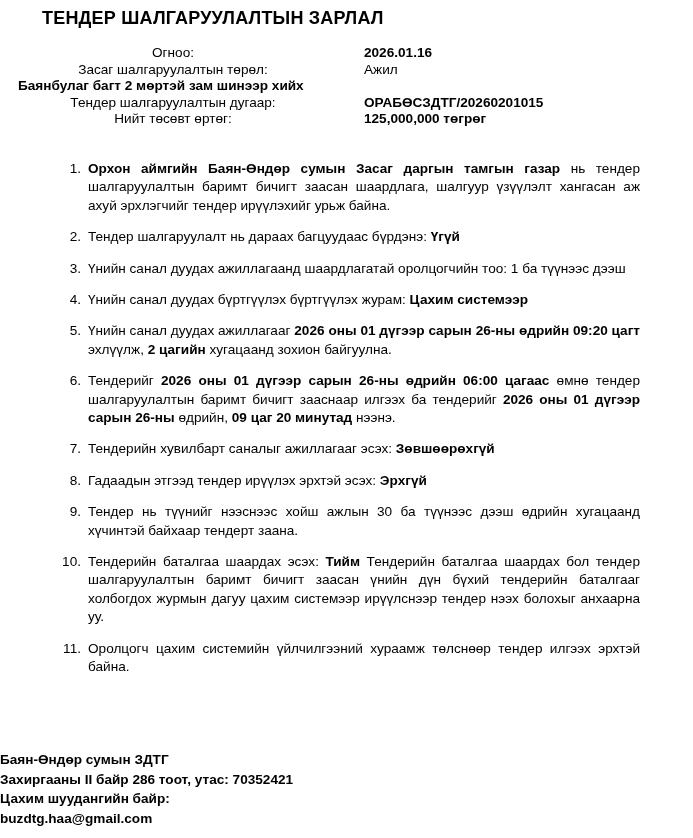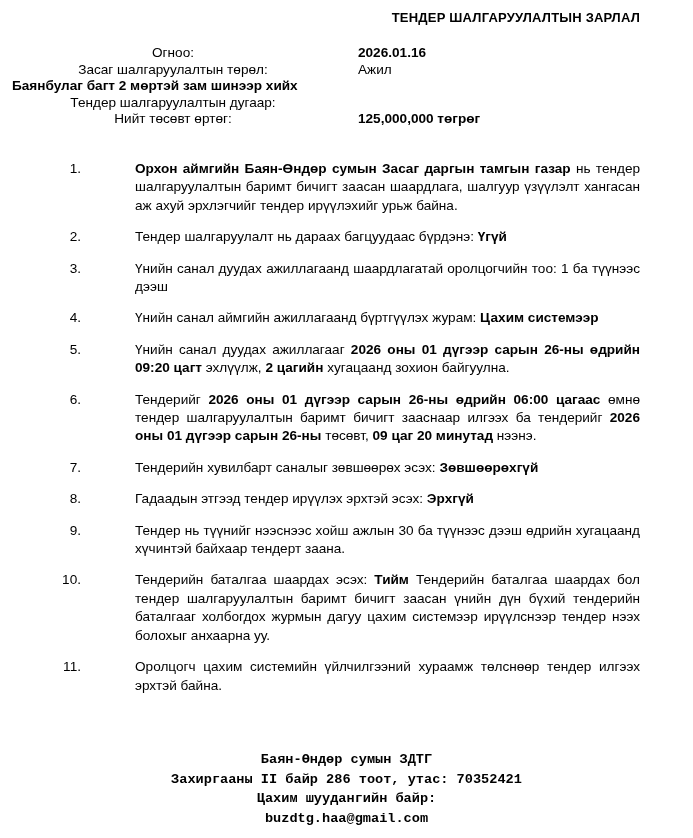--- a/index.html
+++ b/index.html
@@ -14,40 +14,40 @@
     background: #ffffff;
     color: #000000;
     font-family: "Liberation Sans", "DejaVu Sans", sans-serif;
     font-size: 13.6px;
     overflow: hidden;
     box-sizing: border-box;
   }
   .title {
     margin: 0;
     padding: 8px 53px 0 42px;
-    font-size: 13px;
+    font-size: 18px;
     font-weight: bold;
     line-height: 20px;
-    text-align: right;
+    text-align: left;
     letter-spacing: 0.2px;
   }
   .meta {
     margin-top: 17px;
   }
   .meta-row {
     display: flex;
     line-height: 16.6px;
   }
   .meta-label {
     flex: none;
     width: 346px;
     text-align: center;
   }
   .meta-value {
-    margin-left: 12px;
+    margin-left: 18px;
     white-space: nowrap;
   }
   .meta-value.bold {
     font-weight: bold;
   }
   .items {
     margin: 32px 53px 0 62px;
     padding: 0;
     list-style: none;
     line-height: 18.4px;
@@ -58,34 +58,32 @@
   }
   .item-num {
     flex: none;
     width: 19px;
     text-align: right;
     margin-right: 7px;
   }
   .item-text {
     flex: 1;
     text-align: justify;
-    margin-left: 47px;
   }
   .item-text b {
     font-weight: bold;
   }
   .footer {
     position: absolute;
     left: 0;
     right: 0;
     top: 750px;
-    text-align: center;
+    text-align: left;
     font-weight: bold;
     line-height: 19.5px;
-    font-family: Liberation Mono, monospace;
   }
 </style>
 </head>
 <body>
 
 <div class="page">
   <h1 class="title">ТЕНДЕР ШАЛГАРУУЛАЛТЫН ЗАРЛАЛ</h1>
   <div class="meta" id="meta">
       <div class="meta-row">
         <div class="meta-label">Огноо:</div>
@@ -93,20 +91,21 @@
       </div>
       <div class="meta-row">
         <div class="meta-label">Засаг шалгаруулалтын төрөл:</div>
         <div class="meta-value">Ажил</div>
       </div>
       <div class="meta-row">
         <div class="meta-value bold">Баянбулаг багт 2 мөртэй зам шинээр хийх</div>
       </div>
       <div class="meta-row">
         <div class="meta-label">Тендер шалгаруулалтын дугаар:</div>
+        <div class="meta-value bold">ОРАБӨСЗДТГ/20260201015</div>
       </div>
       <div class="meta-row">
         <div class="meta-label">Нийт төсөвт өртөг:</div>
         <div class="meta-value bold">125,000,000 төгрөг</div>
       </div>
     </div>
   <ol class="items" id="items">
       <li class="item">
         <span class="item-num">1.</span>
         <span class="item-text"><b>Орхон аймгийн Баян-Өндөр сумын Засаг даргын тамгын газар</b><span> нь тендер шалгаруулалтын баримт бичигт заасан шаардлага, шалгуур үзүүлэлт хангасан аж ахуй эрхлэгчийг тендер ирүүлэхийг урьж байна.</span></span>
@@ -114,33 +113,33 @@
       <li class="item">
         <span class="item-num">2.</span>
         <span class="item-text"><span>Тендер шалгаруулалт нь дараах багцуудаас бүрдэнэ: </span><b>Үгүй</b></span>
       </li>
       <li class="item">
         <span class="item-num">3.</span>
         <span class="item-text"><span>Үнийн санал дуудах ажиллагаанд шаардлагатай оролцогчийн тоо: 1 ба түүнээс дээш</span></span>
       </li>
       <li class="item">
         <span class="item-num">4.</span>
-        <span class="item-text"><span>Үнийн санал аймгийн ажиллагаанд бүртгүүлэх журам: </span><b>Цахим системээр</b></span>
+        <span class="item-text"><span>Үнийн санал дуудах бүртгүүлэх бүртгүүлэх журам: </span><b>Цахим системээр</b></span>
       </li>
       <li class="item">
         <span class="item-num">5.</span>
         <span class="item-text"><span>Үнийн санал дуудах ажиллагааг </span><b>2026 оны 01 дүгээр сарын 26-ны өдрийн 09:20 цагт</b><span> эхлүүлж, </span><b>2 цагийн</b><span> хугацаанд зохион байгуулна.</span></span>
       </li>
       <li class="item">
         <span class="item-num">6.</span>
-        <span class="item-text"><span>Тендерийг </span><b>2026 оны 01 дүгээр сарын 26-ны өдрийн 06:00 цагаас</b><span> өмнө тендер шалгаруулалтын баримт бичигт зааснаар илгээх ба тендерийг </span><b>2026 оны 01 дүгээр сарын 26-ны</b><span> төсөвт, </span><b>09 цаг 20 минутад</b><span> нээнэ.</span></span>
+        <span class="item-text"><span>Тендерийг </span><b>2026 оны 01 дүгээр сарын 26-ны өдрийн 06:00 цагаас</b><span> өмнө тендер шалгаруулалтын баримт бичигт зааснаар илгээх ба тендерийг </span><b>2026 оны 01 дүгээр сарын 26-ны</b><span> өдрийн, </span><b>09 цаг 20 минутад</b><span> нээнэ.</span></span>
       </li>
       <li class="item">
         <span class="item-num">7.</span>
-        <span class="item-text"><span>Тендерийн хувилбарт саналыг зөвшөөрөх эсэх: </span><b>Зөвшөөрөхгүй</b></span>
+        <span class="item-text"><span>Тендерийн хувилбарт саналыг ажиллагааг эсэх: </span><b>Зөвшөөрөхгүй</b></span>
       </li>
       <li class="item">
         <span class="item-num">8.</span>
         <span class="item-text"><span>Гадаадын этгээд тендер ирүүлэх эрхтэй эсэх: </span><b>Эрхгүй</b></span>
       </li>
       <li class="item">
         <span class="item-num">9.</span>
         <span class="item-text"><span>Тендер нь түүнийг нээснээс хойш ажлын 30 ба түүнээс дээш өдрийн хугацаанд хүчинтэй байхаар тендерт заана.</span></span>
       </li>
       <li class="item">

